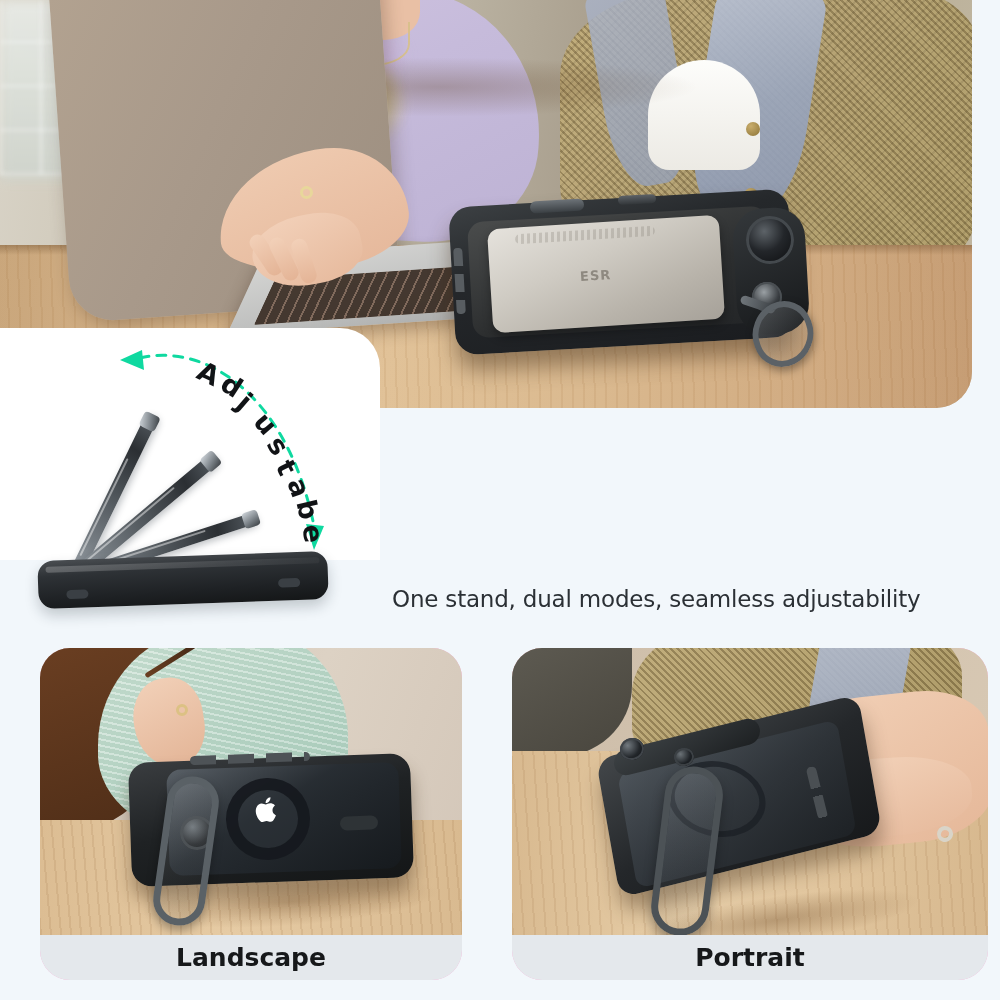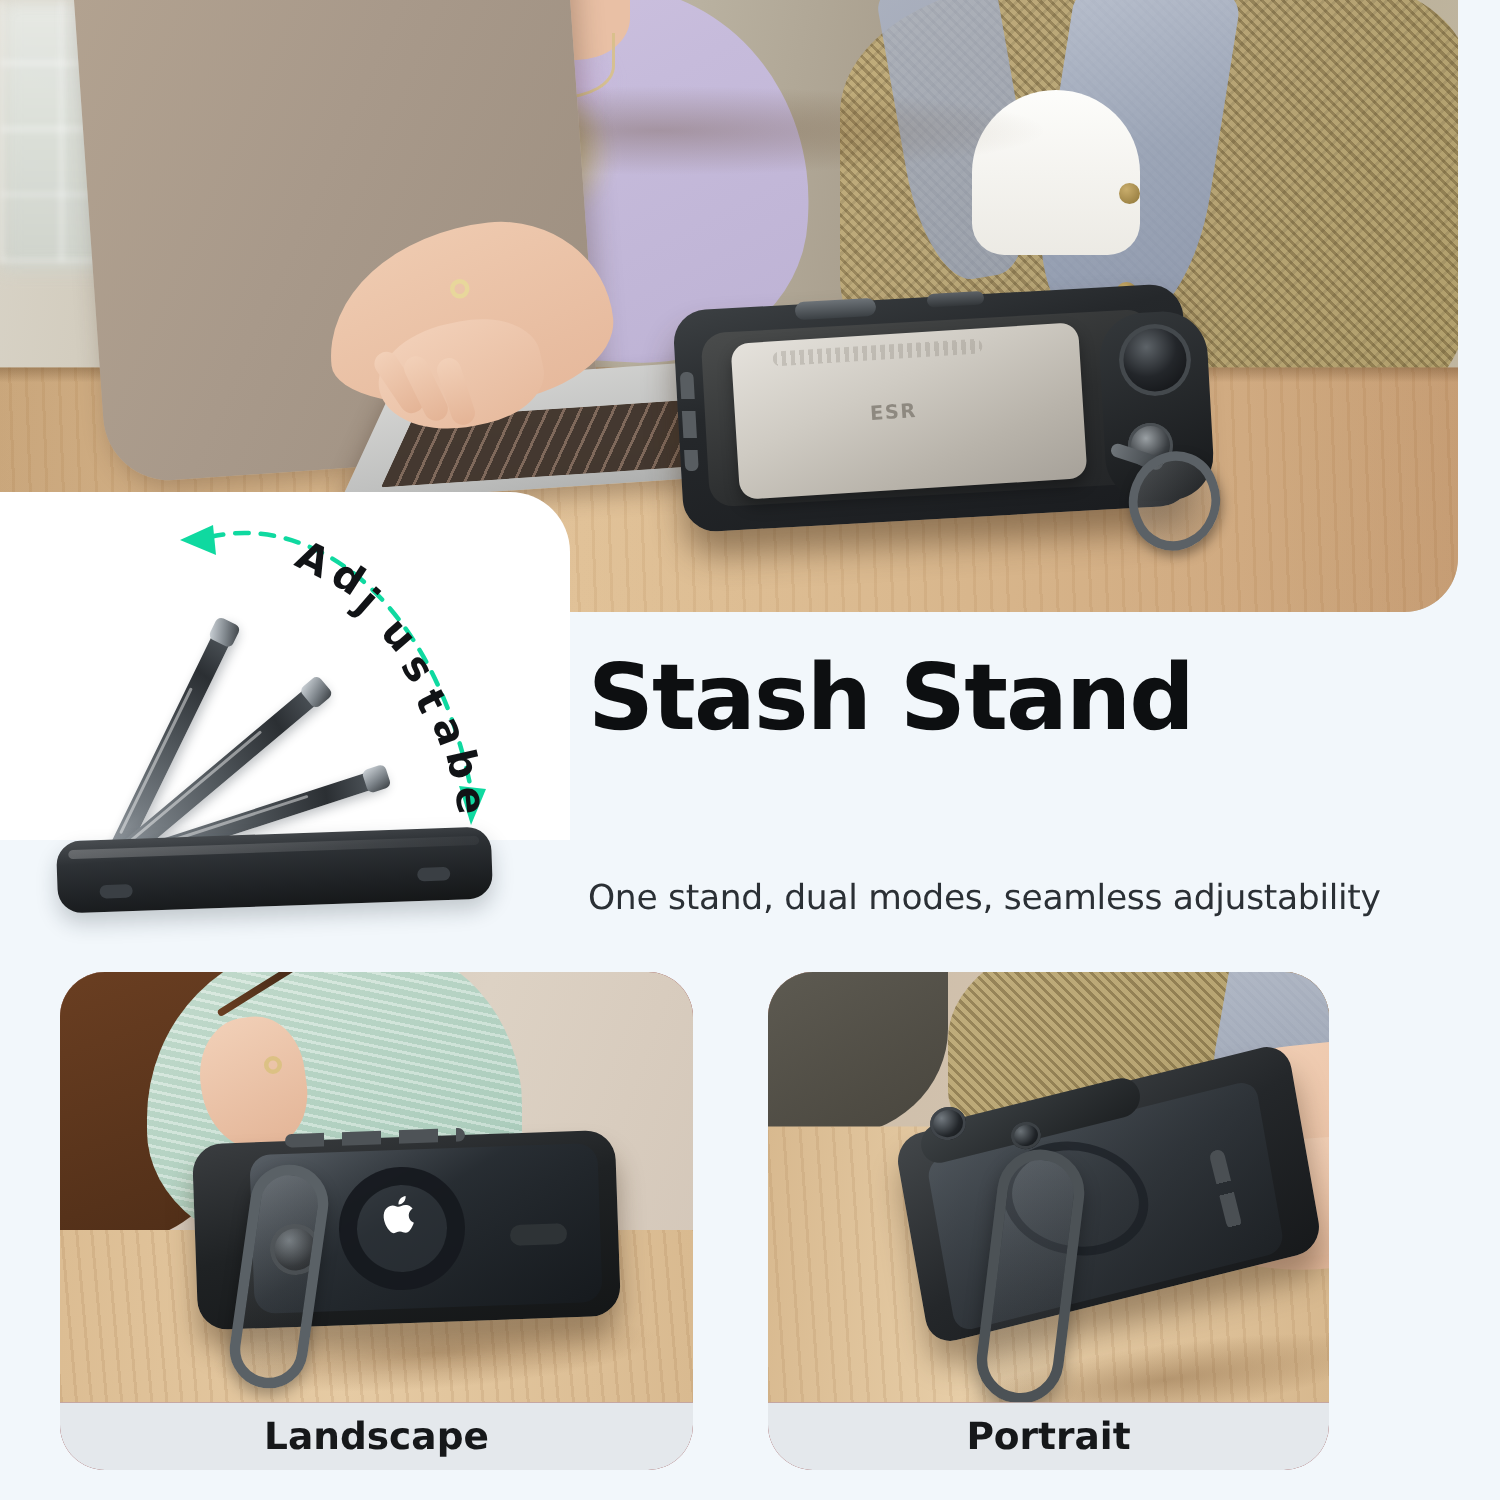--- a/index.html
+++ b/index.html
@@ -317,24 +317,24 @@
     position:absolute; left:392px; top:586px; width:600px;
     font-family:"DejaVu Sans", sans-serif;
     font-size:23px; color:#2b3035; letter-spacing:-.2px;
     white-space:nowrap;
   }
 
   
   .card{
     position:absolute; top:648px; height:332px;
     border-radius:30px; overflow:hidden;
-    background:#7f1d1d;
+    background:#f9a8d4;
   }
   .card.left { left:40px;  width:422px; }
-  .card.right{ left:512px; width:374px; }
+  .card.right{ left:512px; width:476px; }
   .card-photo{ position:absolute; left:0; top:0; width:100%; height:287px; overflow:hidden; }
   .card-cap{
     position:absolute; left:0; bottom:0; width:100%; height:45px;
     background:#e4e8ec;
     display:flex; align-items:center; justify-content:center;
   }
   .card-cap span{
     font-family:"DejaVu Sans", sans-serif;
     font-weight:700; font-size:25px; color:#16181a;
   }
@@ -565,21 +565,20 @@
       <span class="arm-hi"></span>
     </div>
   </div>
 
   <div class="stand-base">
     <span class="base-notch" style="left:28px; top:30px;"></span>
     <span class="base-notch" style="left:240px; top:26px;"></span>
   </div>
 
   <div class="headline">
-    <div class="h-line">Stash Stand</div>
   </div>
   <div class="sub">One stand, dual modes, seamless adjustability</div>
 
   <div class="card left">
     <div class="card-photo">
       <div class="lc-wall"></div>
       <div class="lc-wood"></div>
       <div class="lc-sweater"></div>
       <div class="lc-knit"></div>
       <div class="lc-table"></div>

